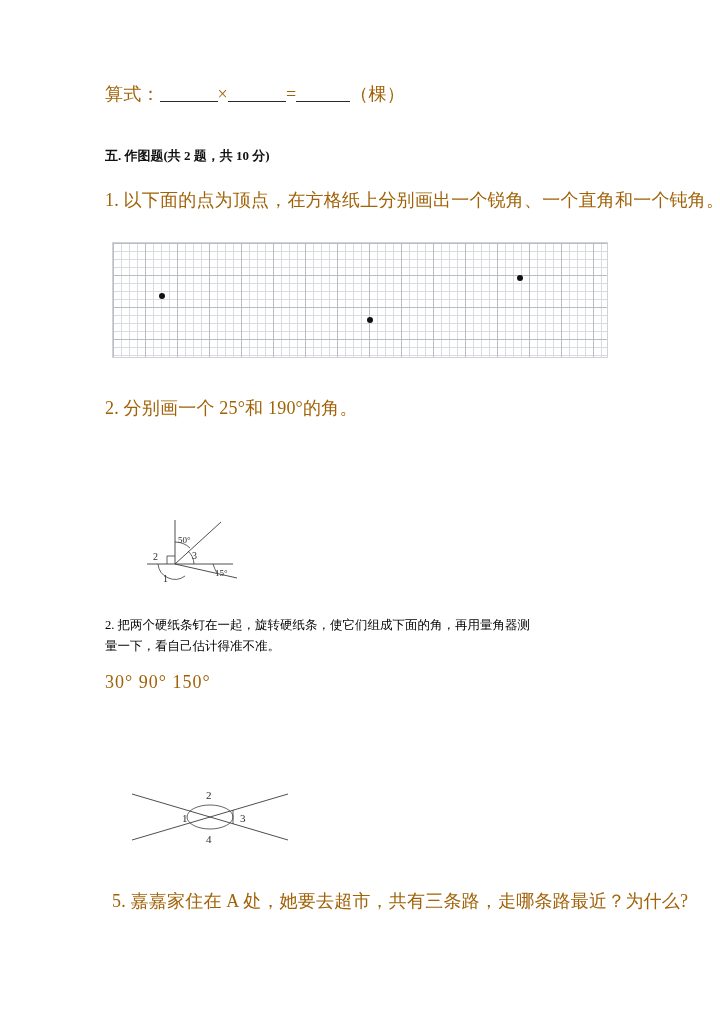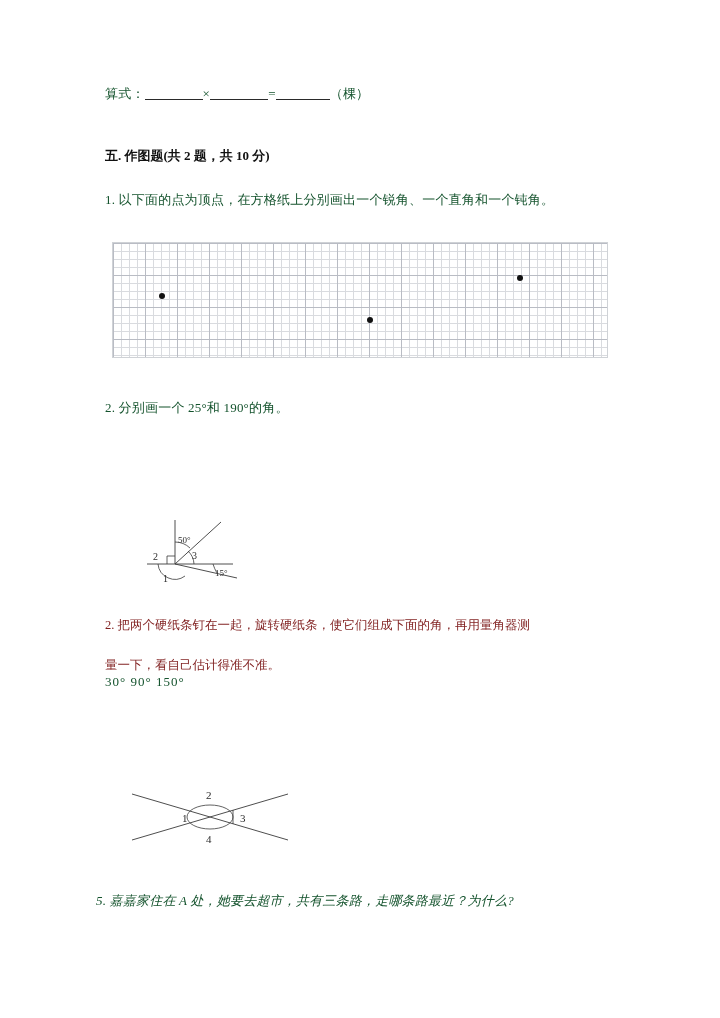--- a/index.html
+++ b/index.html
@@ -15,39 +15,39 @@
     color: #1b1b1b;
     overflow: hidden;
   }
   .page {
     position: absolute;
     inset: 0;
     background: #ffffff;
   }
   .line {
     position: absolute;
-    font-size: 13px;
+    font-size: 18px;
     line-height: 20px;
     letter-spacing: 0.2px;
-    color: #14532d;
+    color: #a16207;
     white-space: nowrap;
   }
   .heading {
     position: absolute;
     font-size: 13px;
     font-weight: bold;
     line-height: 20px;
     color: #111111;
     white-space: nowrap;
   }
   .para {
     position: absolute;
     font-size: 12.5px;
     line-height: 21px;
-    color: #7f1d1d;
+    color: #000000;
   }
   .blank {
     display: inline-block;
     border-bottom: 1px solid #2a2a2a;
     height: 12px;
     vertical-align: -2px;
   }
   .blank-a { width: 58px; }
   .blank-b { width: 58px; }
   .blank-c { width: 54px; }
@@ -138,21 +138,21 @@
 
       <text class="fig-label" x="31" y="27" font-size="9">50°</text>
       <text class="fig-label" x="6" y="44" font-size="10">2</text>
       <text class="fig-label" x="45" y="43" font-size="10">3</text>
       <text class="fig-label" x="16" y="66" font-size="10">1</text>
       <text class="fig-label" x="68" y="60" font-size="9">15°</text>
     </svg>
   </div>
 
   <div class="para" style="left:105px; top:615px; width:470px;">2. 把两个硬纸条钉在一起，旋转硬纸条，使它们组成下面的角，再用量角器测</div>
-  <div class="para" style="left:105px; top:636px; width:470px;margin-top:19px;">量一下，看自己估计得准不准。</div>
+  <div class="para" style="left:105px; top:636px; width:470px;">量一下，看自己估计得准不准。</div>
 
   <div class="line" style="left:105px; top:672px; letter-spacing:1px;">30°   90°   150°</div>
 
 
 
   <div class="figure" style="left:128px; top:782px;">
     <svg class="fig-svg" width="165" height="70" viewBox="0 0 165 70">
 
       <line x1="4" y1="12" x2="160" y2="58" stroke="#3a3a3a" stroke-width="0.9"></line>
 
@@ -162,15 +162,15 @@
 
       <line x1="105" y1="28" x2="105" y2="42" stroke="#3a3a3a" stroke-width="0.8"></line>
 
       <text class="fig-label" x="54" y="40" font-size="11">1</text>
       <text class="fig-label" x="78" y="17" font-size="11">2</text>
       <text class="fig-label" x="112" y="40" font-size="11">3</text>
       <text class="fig-label" x="78" y="61" font-size="11">4</text>
     </svg>
   </div>
 
-  <div class="line" style="left:96px; top:891px;font-style:italic;">5. 嘉嘉家住在 A 处，她要去超市，共有三条路，走哪条路最近？为什么?</div>
+  <div class="line" style="left:112px; top:891px;">5. 嘉嘉家住在 A 处，她要去超市，共有三条路，走哪条路最近？为什么?</div>
 
 </div>
 
 </body></html>

